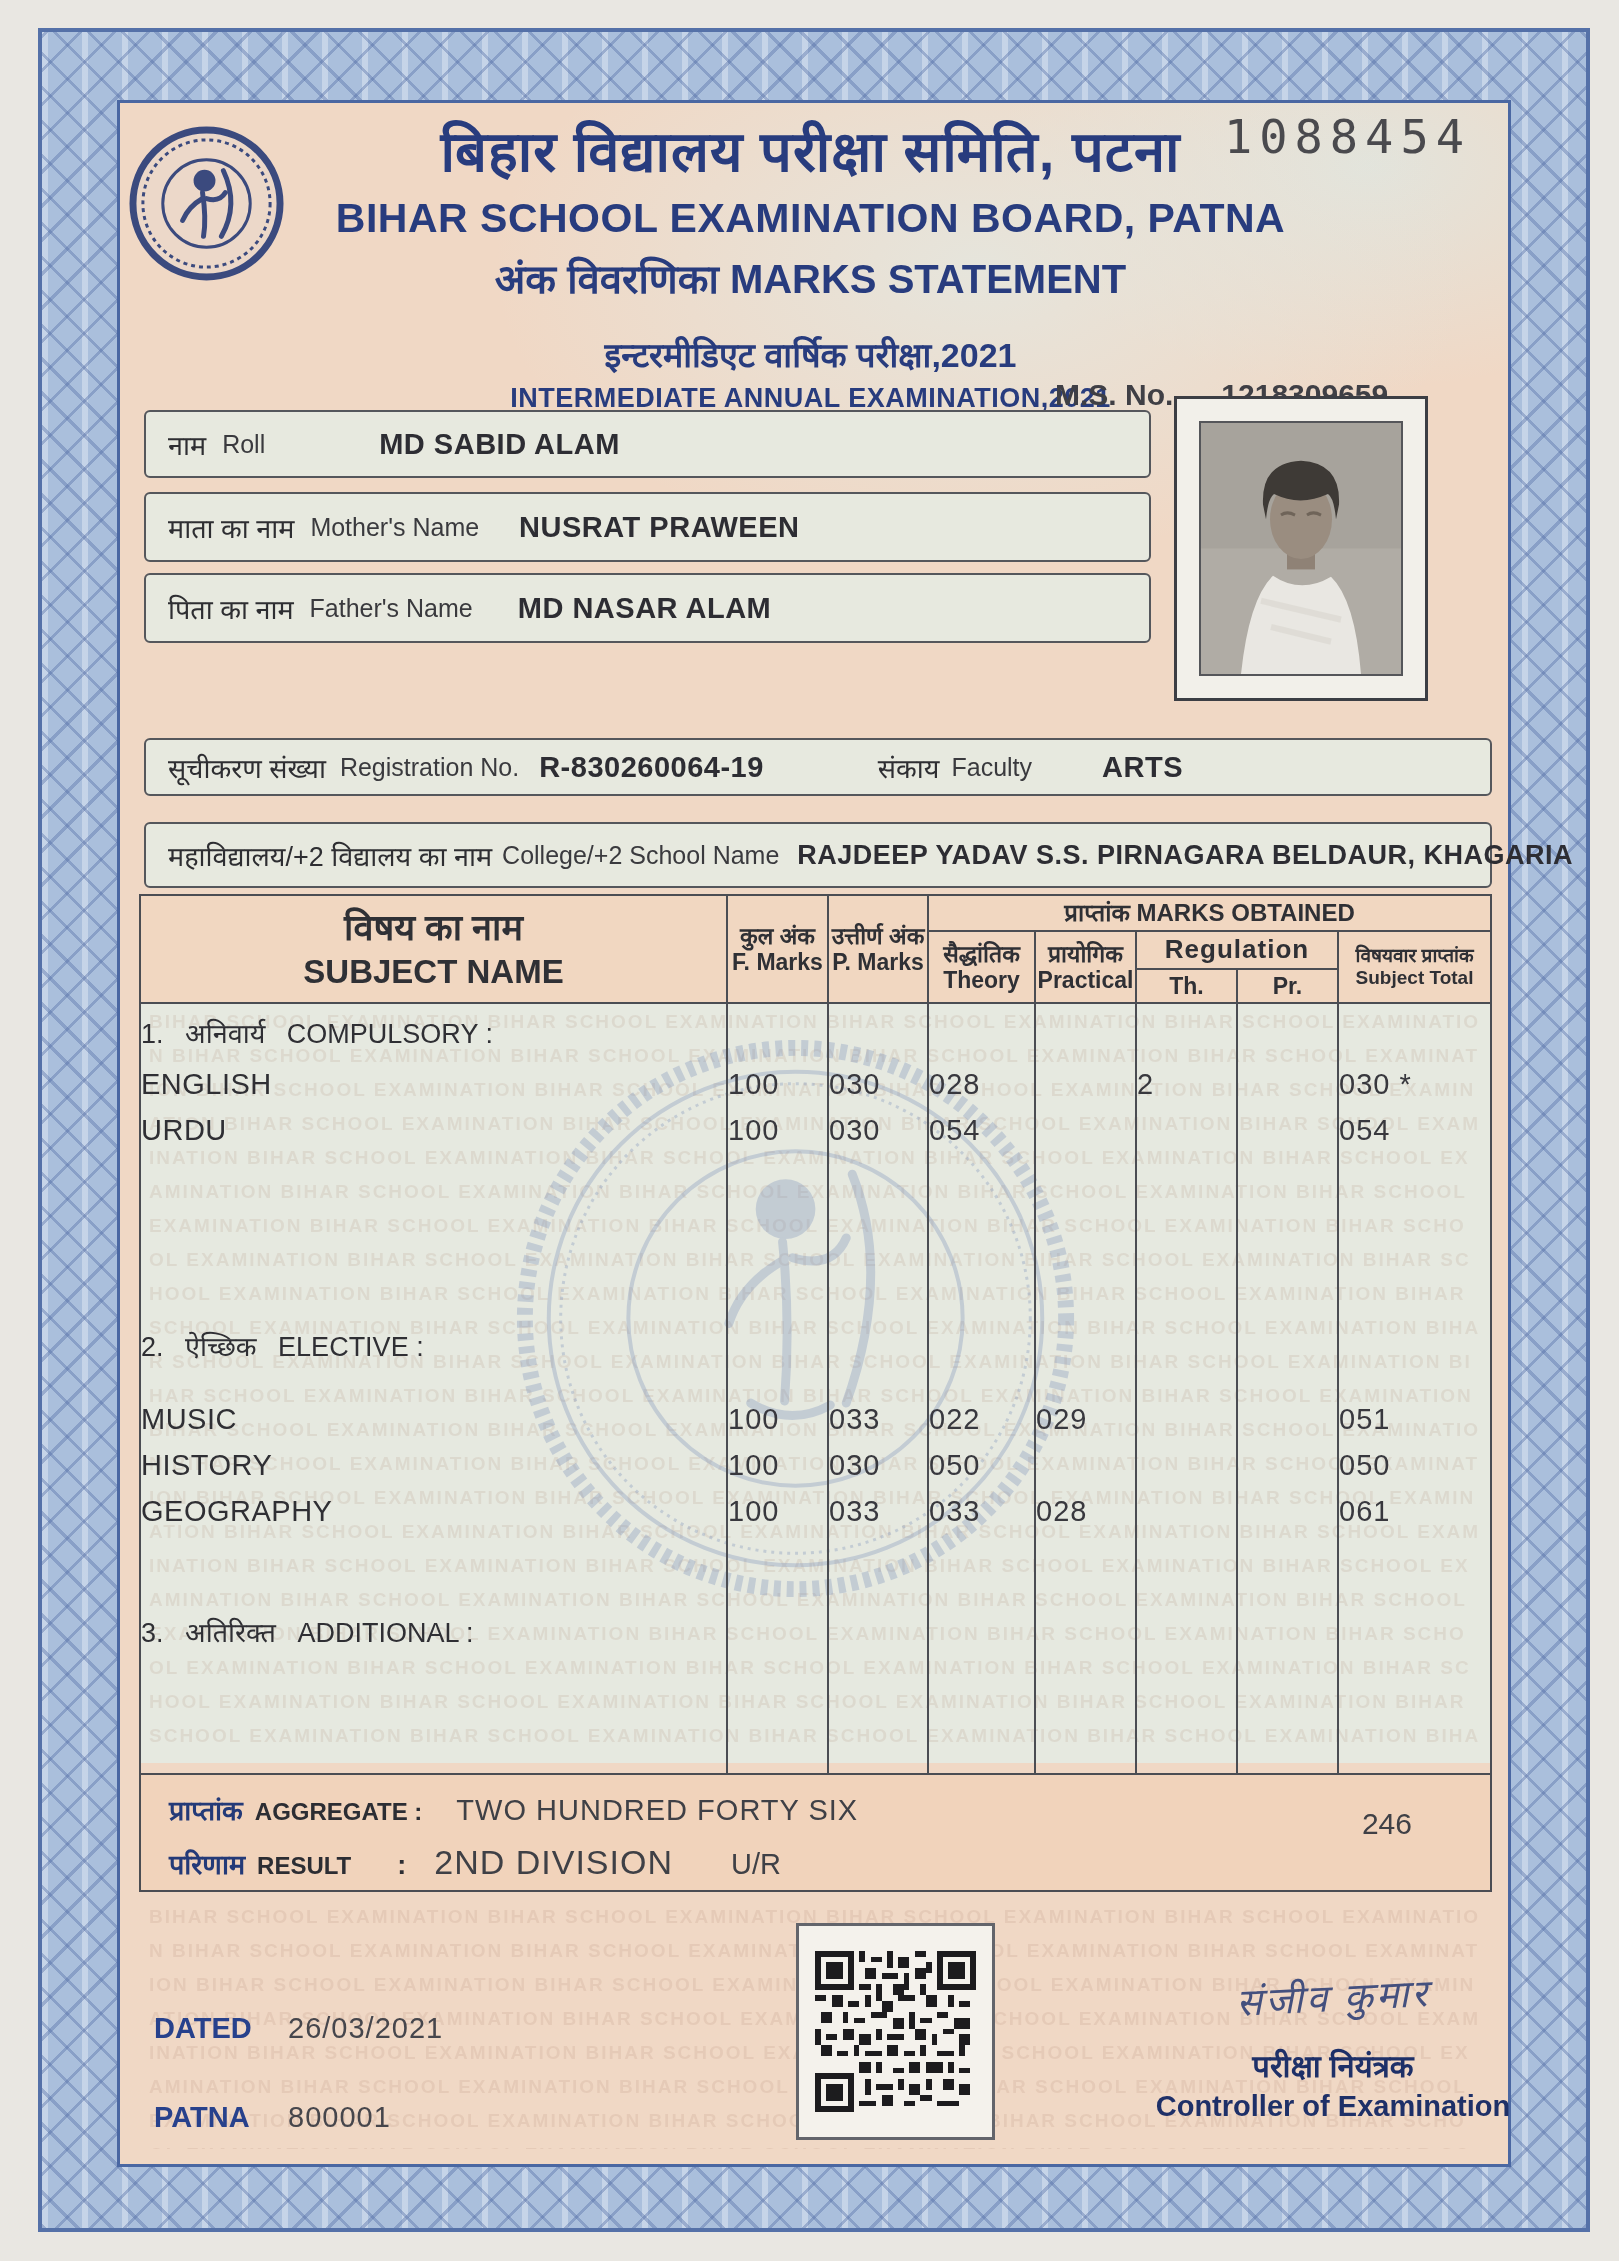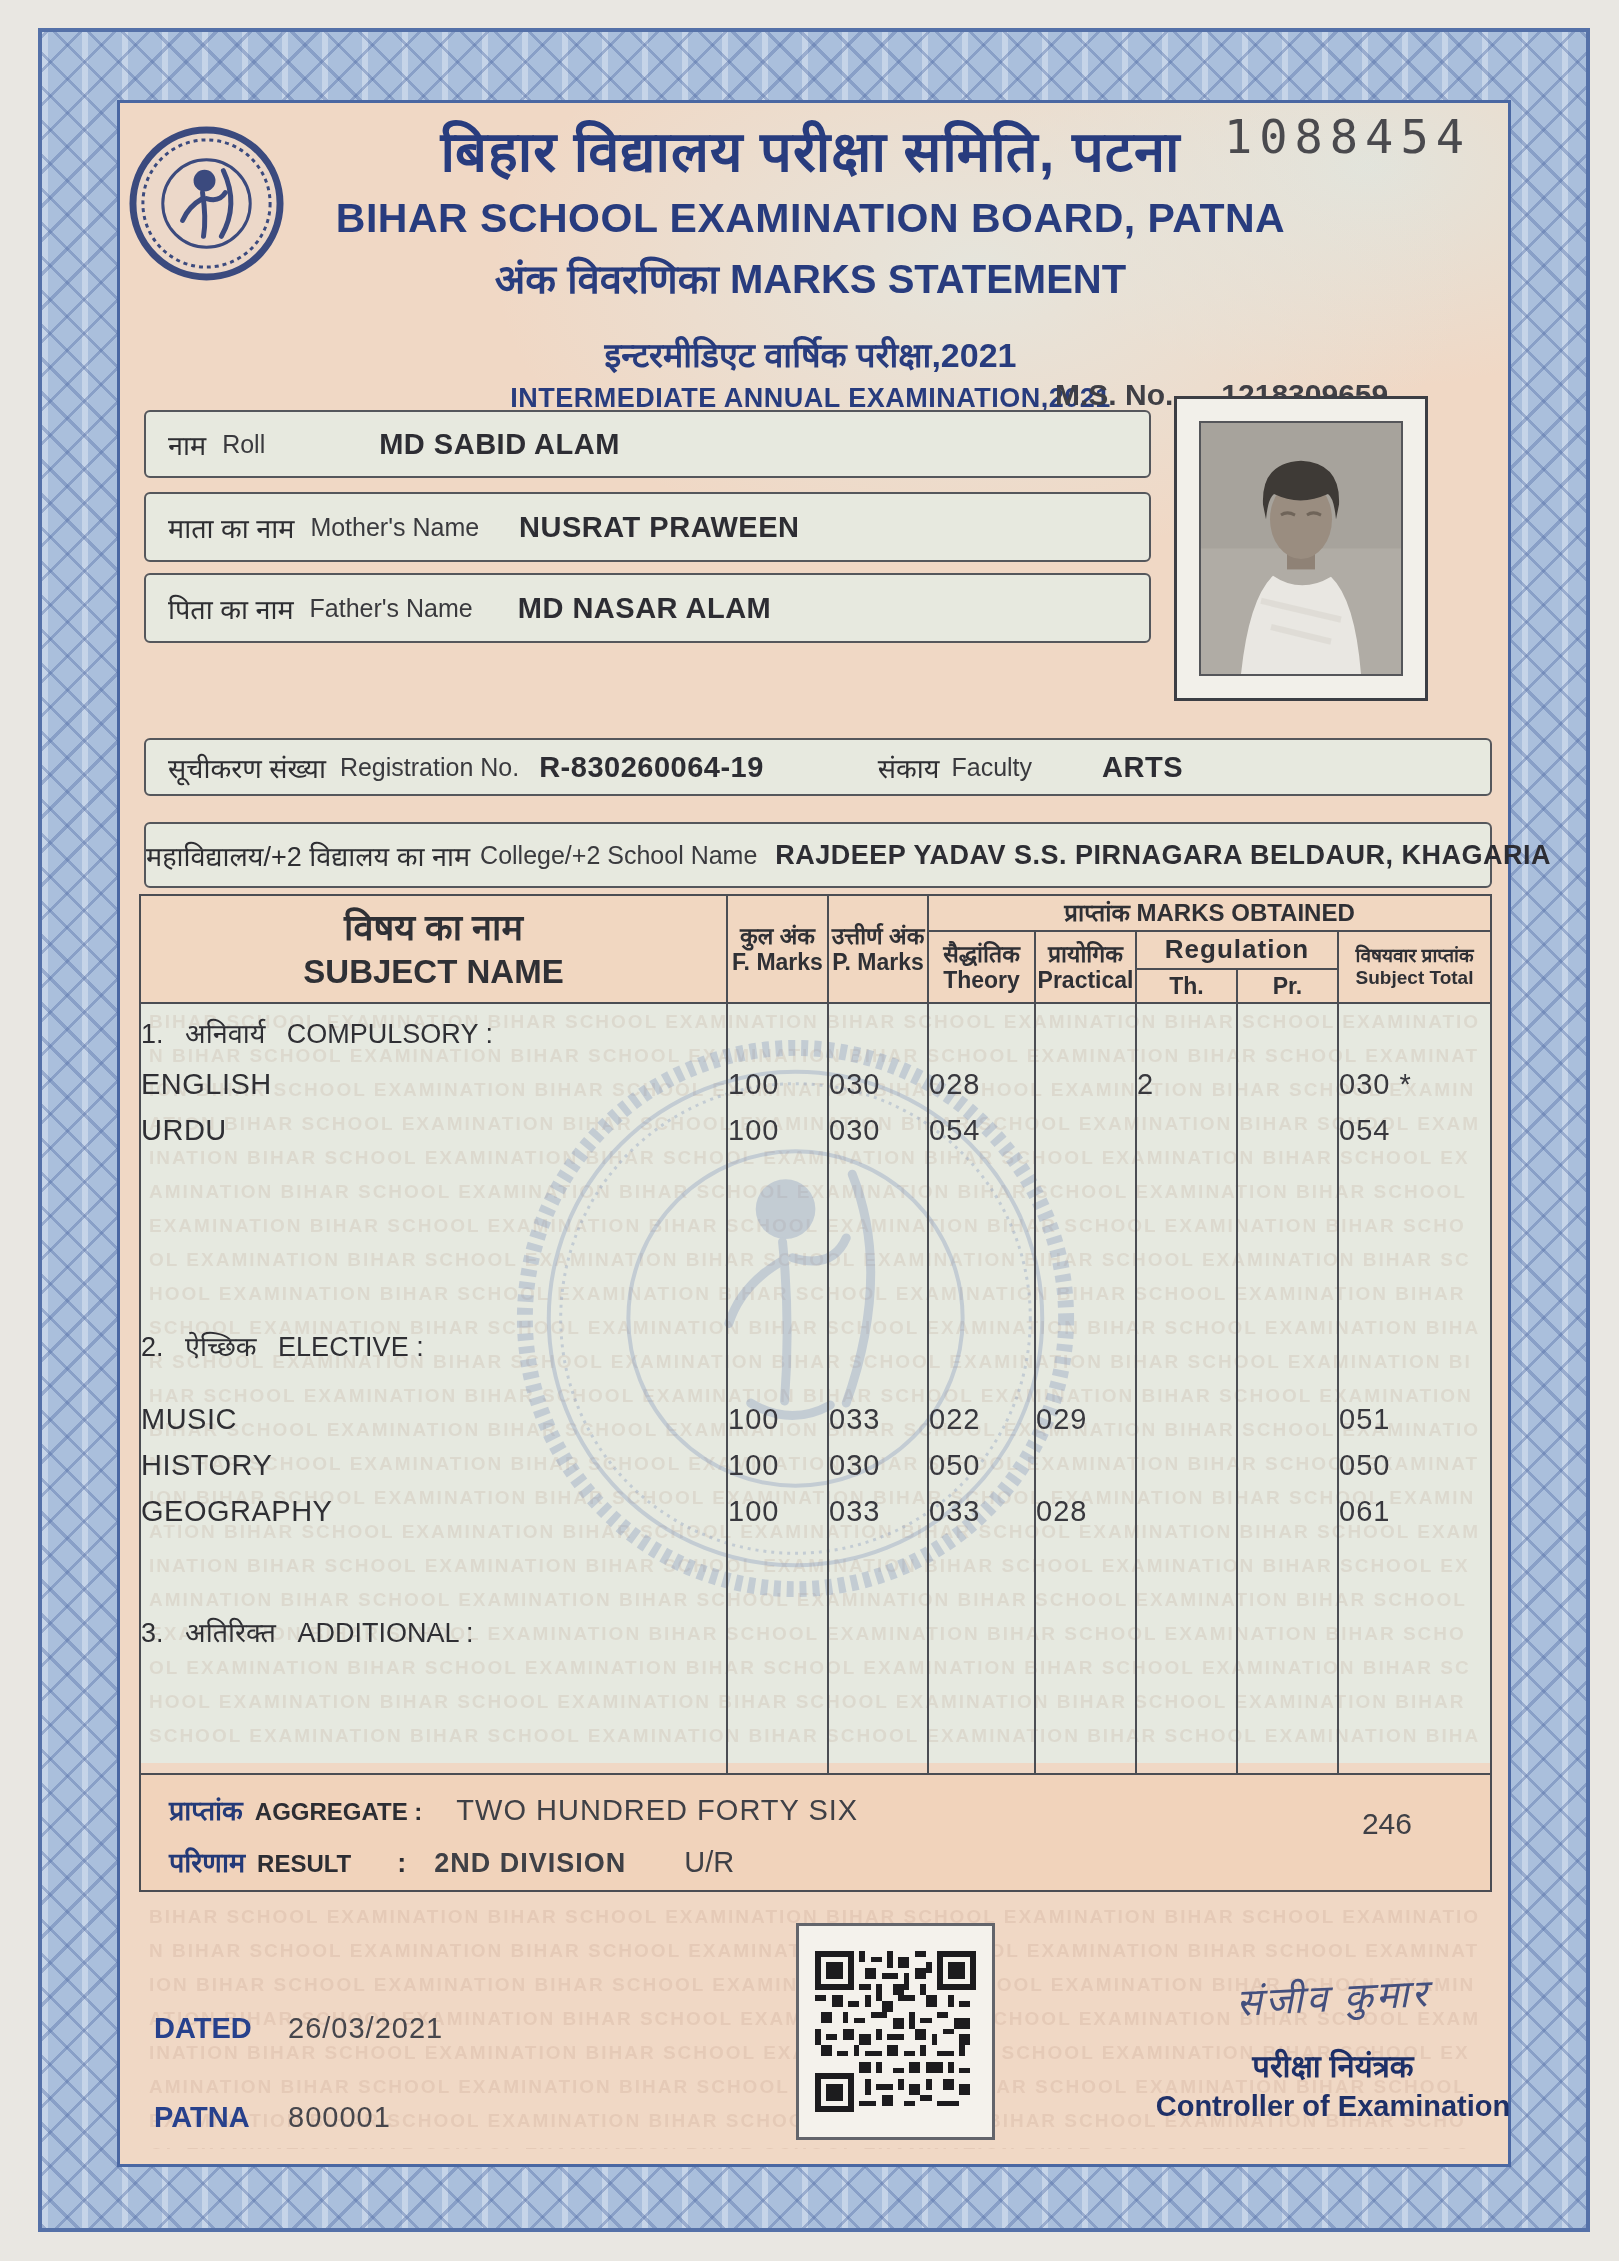--- a/index.html
+++ b/index.html
@@ -90,21 +90,21 @@
   .agg-bar{
     left:139px; top:1773px; width:1353px; height:119px; background:#f1d3bb;
     border:2.5px solid #4b4d53; box-sizing:border-box; z-index:3;
   }
   .agg-line{position:absolute; left:28px; display:flex; align-items:baseline;}
   .agg-hi{font-size:27px; font-weight:bold; color:#243a78;}
   .agg-en{font-size:24px; font-weight:bold; color:#2c2d33; margin-left:12px;}
   .agg-words{font-size:29px; color:#3f4046; margin-left:34px; letter-spacing:1px;}
   .agg-val{position:absolute; right:78px; top:32px; font-size:30px; color:#3f4046;}
   .res-colon{font-size:27px; margin-left:46px; color:#2c2d33; font-weight:bold;}
-  .res-val{font-size:27px; color:#3f4046; margin-left:28px; letter-spacing:1px;font-weight:bold;}
+  .res-val{font-size:34px; color:#3f4046; margin-left:28px; letter-spacing:1px;}
   .res-ur{font-size:29px; color:#3f4046; margin-left:58px;}
   
   .foot-lbl{font-size:29px; font-weight:bold; color:#27418c;}
   .foot-val{font-size:29px; color:#46464c; letter-spacing:1px;}
   .qr-box{
     left:796px; top:1923px; width:199px; height:217px; background:#f4f2ec;
     border:3px solid #63656b; box-sizing:border-box; display:flex;
     align-items:center; justify-content:center; z-index:3;
   }
   .sig-block{left:1139px; top:1970px; width:388px; text-align:center; z-index:3;}
@@ -190,21 +190,21 @@
 
   <div class="abs panel" style="left:144px; top:738px; width:1348px; height:58px; padding-left:22px;">
     <span class="lbl-hi">सूचीकरण संख्या</span>
     <span class="lbl-en" style="margin-left:14px;">Registration No.</span>
     <span class="val" style="margin-left:20px;">R-830260064-19</span>
     <span class="lbl-hi" style="margin-left:114px;">संकाय</span>
     <span class="lbl-en" style="margin-left:12px;">Faculty</span>
     <span class="val" style="margin-left:70px;">ARTS</span>
   </div>
 
-  <div class="abs panel" style="left:144px; top:822px; width:1348px; height:66px; ">
+  <div class="abs panel" style="left:144px; top:822px; width:1348px; height:66px; padding-left:22px;">
     <span class="lbl-hi">महाविद्यालय/+2 विद्यालय का नाम</span>
     <span class="lbl-en" style="margin-left:10px;">College/+2 School Name</span>
     <span class="val" style="margin-left:18px; font-size:27px;">RAJDEEP YADAV S.S. PIRNAGARA BELDAUR, KHAGARIA</span>
   </div>
 
   <div class="abs tbl-body-bg"></div>
   <div class="abs bgtext" style="left:149px; top:1005px; width:1333px; height:754px;">BIHAR SCHOOL EXAMINATION BIHAR SCHOOL EXAMINATION BIHAR SCHOOL EXAMINATION BIHAR SCHOOL EXAMINATION BIHAR SCHOOL EXAMINATION BIHAR SCHOOL EXAMINATION BIHAR SCHOOL EXAMINATION BIHAR SCHOOL EXAMINATION BIHAR SCHOOL EXAMINATION BIHAR SCHOOL EXAMINATION BIHAR SCHOOL EXAMINATION BIHAR SCHOOL EXAMINATION BIHAR SCHOOL EXAMINATION BIHAR SCHOOL EXAMINATION BIHAR SCHOOL EXAMINATION BIHAR SCHOOL EXAMINATION BIHAR SCHOOL EXAMINATION BIHAR SCHOOL EXAMINATION BIHAR SCHOOL EXAMINATION BIHAR SCHOOL EXAMINATION BIHAR SCHOOL EXAMINATION BIHAR SCHOOL EXAMINATION BIHAR SCHOOL EXAMINATION BIHAR SCHOOL EXAMINATION BIHAR SCHOOL EXAMINATION BIHAR SCHOOL EXAMINATION BIHAR SCHOOL EXAMINATION BIHAR SCHOOL EXAMINATION BIHAR SCHOOL EXAMINATION BIHAR SCHOOL EXAMINATION BIHAR SCHOOL EXAMINATION BIHAR SCHOOL EXAMINATION BIHAR SCHOOL EXAMINATION BIHAR SCHOOL EXAMINATION BIHAR SCHOOL EXAMINATION BIHAR SCHOOL EXAMINATION BIHAR SCHOOL EXAMINATION BIHAR SCHOOL EXAMINATION BIHAR SCHOOL EXAMINATION BIHAR SCHOOL EXAMINATION BIHAR SCHOOL EXAMINATION BIHAR SCHOOL EXAMINATION BIHAR SCHOOL EXAMINATION BIHAR SCHOOL EXAMINATION BIHAR SCHOOL EXAMINATION BIHAR SCHOOL EXAMINATION BIHAR SCHOOL EXAMINATION BIHAR SCHOOL EXAMINATION BIHAR SCHOOL EXAMINATION BIHAR SCHOOL EXAMINATION BIHAR SCHOOL EXAMINATION BIHAR SCHOOL EXAMINATION BIHAR SCHOOL EXAMINATION BIHAR SCHOOL EXAMINATION BIHAR SCHOOL EXAMINATION BIHAR SCHOOL EXAMINATION BIHAR SCHOOL EXAMINATION BIHAR SCHOOL EXAMINATION BIHAR SCHOOL EXAMINATION BIHAR SCHOOL EXAMINATION BIHAR SCHOOL EXAMINATION BIHAR SCHOOL EXAMINATION BIHAR SCHOOL EXAMINATION BIHAR SCHOOL EXAMINATION BIHAR SCHOOL EXAMINATION BIHAR SCHOOL EXAMINATION BIHAR SCHOOL EXAMINATION BIHAR SCHOOL EXAMINATION BIHAR SCHOOL EXAMINATION BIHAR SCHOOL EXAMINATION BIHAR SCHOOL EXAMINATION BIHAR SCHOOL EXAMINATION BIHAR SCHOOL EXAMINATION BIHAR SCHOOL EXAMINATION BIHAR SCHOOL EXAMINATION BIHAR SCHOOL EXAMINATION BIHAR SCHOOL EXAMINATION BIHAR SCHOOL EXAMINATION BIHAR SCHOOL EXAMINATION BIHAR SCHOOL EXAMINATION BIHAR SCHOOL EXAMINATION BIHAR SCHOOL EXAMINATION BIHAR SCHOOL EXAMINATION BIHAR SCHOOL EXAMINATION BIHAR SCHOOL EXAMINATION BIHAR SCHOOL EXAMINATION BIHAR SCHOOL EXAMINATION BIHAR SCHOOL EXAMINATION BIHAR SCHOOL EXAMINATION BIHAR SCHOOL EXAMINATION BIHAR SCHOOL EXAMINATION BIHAR SCHOOL EXAMINATION BIHAR SCHOOL EXAMINATION BIHAR SCHOOL EXAMINATION BIHAR SCHOOL EXAMINATION BIHAR SCHOOL EXAMINATION BIHAR SCHOOL EXAMINATION BIHAR SCHOOL EXAMINATION BIHAR SCHOOL EXAMINATION BIHAR SCHOOL EXAMINATION BIHAR SCHOOL EXAMINATION BIHAR SCHOOL EXAMINATION BIHAR SCHOOL EXAMINATION BIHAR SCHOOL EXAMINATION BIHAR SCHOOL EXAMINATION BIHAR SCHOOL EXAMINATION BIHAR SCHOOL EXAMINATION BIHAR SCHOOL EXAMINATION BIHAR SCHOOL EXAMINATION BIHAR SCHOOL EXAMINATION BIHAR SCHOOL EXAMINATION BIHAR SCHOOL EXAMINATION BIHAR SCHOOL EXAMINATION BIHAR SCHOOL EXAMINATION BIHAR SCHOOL EXAMINATION BIHAR SCHOOL EXAMINATION BIHAR SCHOOL EXAMINATION BIHAR SCHOOL EXAMINATION BIHAR SCHOOL EXAMINATION BIHAR SCHOOL EXAMINATION BIHAR SCHOOL EXAMINATION BIHAR SCHOOL EXAMINATION BIHAR SCHOOL EXAMINATION BIHAR SCHOOL EXAMINATION BIHAR SCHOOL EXAMINATION BIHAR SCHOOL EXAMINATION BIHAR SCHOOL EXAMINATION BIHAR SCHOOL EXAMINATION BIHAR SCHOOL EXAMINATION BIHAR SCHOOL EXAMINATION BIHAR SCHOOL EXAMINATION BIHAR SCHOOL EXAMINATION BIHAR SCHOOL EXAMINATION BIHAR SCHOOL EXAMINATION BIHAR SCHOOL EXAMINATION BIHAR SCHOOL EXAMINATION BIHAR SCHOOL EXAMINATION BIHAR SCHOOL EXAMINATION BIHAR SCHOOL EXAMINATION BIHAR SCHOOL EXAMINATION BIHAR SCHOOL EXAMINATION BIHAR SCHOOL EXAMINATION BIHAR SCHOOL EXAMINATION BIHAR SCHOOL EXAMINATION BIHAR SCHOOL EXAMINATION BIHAR SCHOOL EXAMINATION BIHAR SCHOOL EXAMINATION BIHAR SCHOOL EXAMINATION BIHAR SCHOOL EXAMINATION BIHAR SCHOOL EXAMINATION BIHAR SCHOOL EXAMINATION BIHAR SCHOOL EXAMINATION BIHAR SCHOOL EXAMINATION BIHAR SCHOOL EXAMINATION BIHAR SCHOOL EXAMINATION BIHAR SCHOOL EXAMINATION BIHAR SCHOOL EXAMINATION BIHAR SCHOOL EXAMINATION BIHAR SCHOOL EXAMINATION BIHAR SCHOOL EXAMINATION </div>
   <div class="abs bgtext" style="left:149px; top:1900px; width:1333px; height:249px;">BIHAR SCHOOL EXAMINATION BIHAR SCHOOL EXAMINATION BIHAR SCHOOL EXAMINATION BIHAR SCHOOL EXAMINATION BIHAR SCHOOL EXAMINATION BIHAR SCHOOL EXAMINATION BIHAR SCHOOL EXAMINATION BIHAR SCHOOL EXAMINATION BIHAR SCHOOL EXAMINATION BIHAR SCHOOL EXAMINATION BIHAR SCHOOL EXAMINATION BIHAR SCHOOL EXAMINATION BIHAR SCHOOL EXAMINATION BIHAR SCHOOL EXAMINATION BIHAR SCHOOL EXAMINATION BIHAR SCHOOL EXAMINATION BIHAR SCHOOL EXAMINATION BIHAR SCHOOL EXAMINATION BIHAR SCHOOL EXAMINATION BIHAR SCHOOL EXAMINATION BIHAR SCHOOL EXAMINATION BIHAR SCHOOL EXAMINATION BIHAR SCHOOL EXAMINATION BIHAR SCHOOL EXAMINATION BIHAR SCHOOL EXAMINATION BIHAR SCHOOL EXAMINATION BIHAR SCHOOL EXAMINATION BIHAR SCHOOL EXAMINATION BIHAR SCHOOL EXAMINATION BIHAR SCHOOL EXAMINATION BIHAR SCHOOL EXAMINATION BIHAR SCHOOL EXAMINATION BIHAR SCHOOL EXAMINATION BIHAR SCHOOL EXAMINATION BIHAR SCHOOL EXAMINATION BIHAR SCHOOL EXAMINATION BIHAR SCHOOL EXAMINATION BIHAR SCHOOL EXAMINATION BIHAR SCHOOL EXAMINATION BIHAR SCHOOL EXAMINATION BIHAR SCHOOL EXAMINATION BIHAR SCHOOL EXAMINATION BIHAR SCHOOL EXAMINATION BIHAR SCHOOL EXAMINATION BIHAR SCHOOL EXAMINATION BIHAR SCHOOL EXAMINATION BIHAR SCHOOL EXAMINATION BIHAR SCHOOL EXAMINATION BIHAR SCHOOL EXAMINATION BIHAR SCHOOL EXAMINATION BIHAR SCHOOL EXAMINATION BIHAR SCHOOL EXAMINATION BIHAR SCHOOL EXAMINATION BIHAR SCHOOL EXAMINATION BIHAR SCHOOL EXAMINATION BIHAR SCHOOL EXAMINATION BIHAR SCHOOL EXAMINATION BIHAR SCHOOL EXAMINATION BIHAR SCHOOL EXAMINATION BIHAR SCHOOL EXAMINATION BIHAR SCHOOL EXAMINATION BIHAR SCHOOL EXAMINATION BIHAR SCHOOL EXAMINATION BIHAR SCHOOL EXAMINATION BIHAR SCHOOL EXAMINATION BIHAR SCHOOL EXAMINATION BIHAR SCHOOL EXAMINATION BIHAR SCHOOL EXAMINATION BIHAR SCHOOL EXAMINATION BIHAR SCHOOL EXAMINATION BIHAR SCHOOL EXAMINATION BIHAR SCHOOL EXAMINATION BIHAR SCHOOL EXAMINATION BIHAR SCHOOL EXAMINATION BIHAR SCHOOL EXAMINATION BIHAR SCHOOL EXAMINATION BIHAR SCHOOL EXAMINATION BIHAR SCHOOL EXAMINATION BIHAR SCHOOL EXAMINATION BIHAR SCHOOL EXAMINATION BIHAR SCHOOL EXAMINATION BIHAR SCHOOL EXAMINATION BIHAR SCHOOL EXAMINATION BIHAR SCHOOL EXAMINATION BIHAR SCHOOL EXAMINATION BIHAR SCHOOL EXAMINATION BIHAR SCHOOL EXAMINATION BIHAR SCHOOL EXAMINATION BIHAR SCHOOL EXAMINATION BIHAR SCHOOL EXAMINATION BIHAR SCHOOL EXAMINATION BIHAR SCHOOL EXAMINATION BIHAR SCHOOL EXAMINATION BIHAR SCHOOL EXAMINATION BIHAR SCHOOL EXAMINATION BIHAR SCHOOL EXAMINATION BIHAR SCHOOL EXAMINATION BIHAR SCHOOL EXAMINATION BIHAR SCHOOL EXAMINATION BIHAR SCHOOL EXAMINATION BIHAR SCHOOL EXAMINATION BIHAR SCHOOL EXAMINATION BIHAR SCHOOL EXAMINATION BIHAR SCHOOL EXAMINATION BIHAR SCHOOL EXAMINATION BIHAR SCHOOL EXAMINATION BIHAR SCHOOL EXAMINATION BIHAR SCHOOL EXAMINATION BIHAR SCHOOL EXAMINATION BIHAR SCHOOL EXAMINATION BIHAR SCHOOL EXAMINATION BIHAR SCHOOL EXAMINATION BIHAR SCHOOL EXAMINATION BIHAR SCHOOL EXAMINATION BIHAR SCHOOL EXAMINATION BIHAR SCHOOL EXAMINATION BIHAR SCHOOL EXAMINATION BIHAR SCHOOL EXAMINATION BIHAR SCHOOL EXAMINATION BIHAR SCHOOL EXAMINATION BIHAR SCHOOL EXAMINATION BIHAR SCHOOL EXAMINATION BIHAR SCHOOL EXAMINATION BIHAR SCHOOL EXAMINATION BIHAR SCHOOL EXAMINATION BIHAR SCHOOL EXAMINATION BIHAR SCHOOL EXAMINATION BIHAR SCHOOL EXAMINATION BIHAR SCHOOL EXAMINATION BIHAR SCHOOL EXAMINATION BIHAR SCHOOL EXAMINATION BIHAR SCHOOL EXAMINATION BIHAR SCHOOL EXAMINATION BIHAR SCHOOL EXAMINATION BIHAR SCHOOL EXAMINATION BIHAR SCHOOL EXAMINATION BIHAR SCHOOL EXAMINATION BIHAR SCHOOL EXAMINATION BIHAR SCHOOL EXAMINATION BIHAR SCHOOL EXAMINATION BIHAR SCHOOL EXAMINATION BIHAR SCHOOL EXAMINATION BIHAR SCHOOL EXAMINATION BIHAR SCHOOL EXAMINATION BIHAR SCHOOL EXAMINATION BIHAR SCHOOL EXAMINATION BIHAR SCHOOL EXAMINATION BIHAR SCHOOL EXAMINATION BIHAR SCHOOL EXAMINATION BIHAR SCHOOL EXAMINATION BIHAR SCHOOL EXAMINATION BIHAR SCHOOL EXAMINATION BIHAR SCHOOL EXAMINATION BIHAR SCHOOL EXAMINATION BIHAR SCHOOL EXAMINATION BIHAR SCHOOL EXAMINATION BIHAR SCHOOL EXAMINATION BIHAR SCHOOL EXAMINATION BIHAR SCHOOL EXAMINATION BIHAR SCHOOL EXAMINATION </div>
 
   <svg class="abs watermark" viewBox="0 0 590 590">

